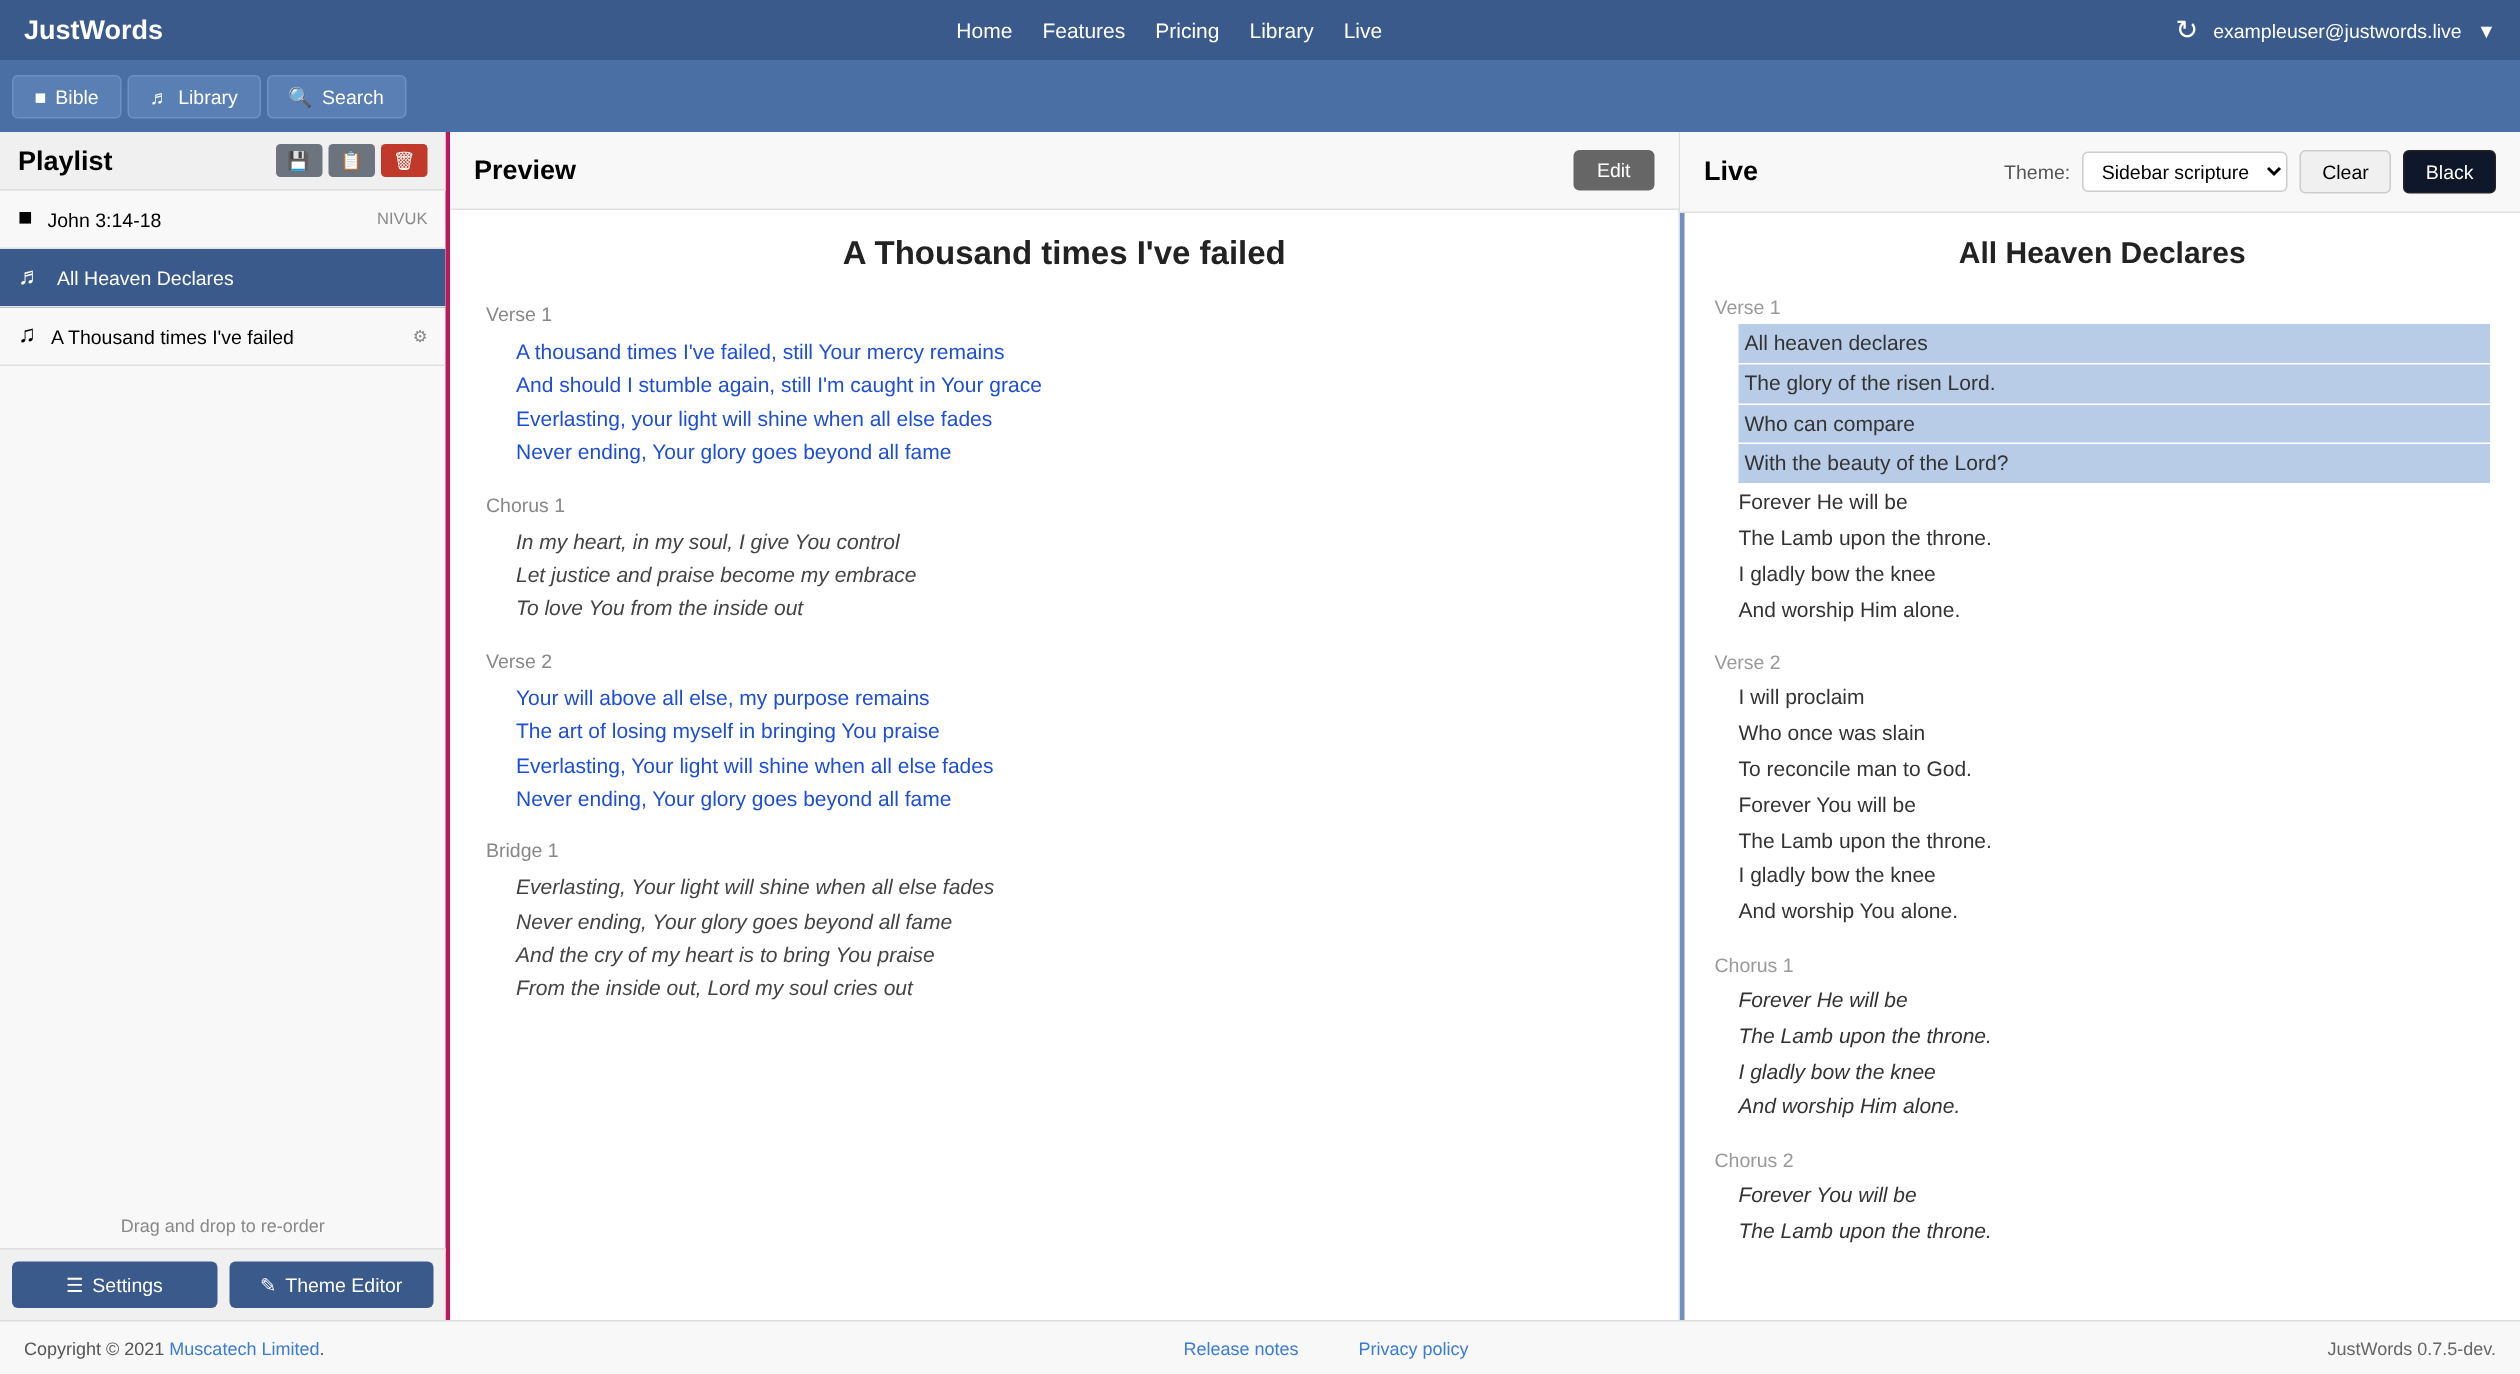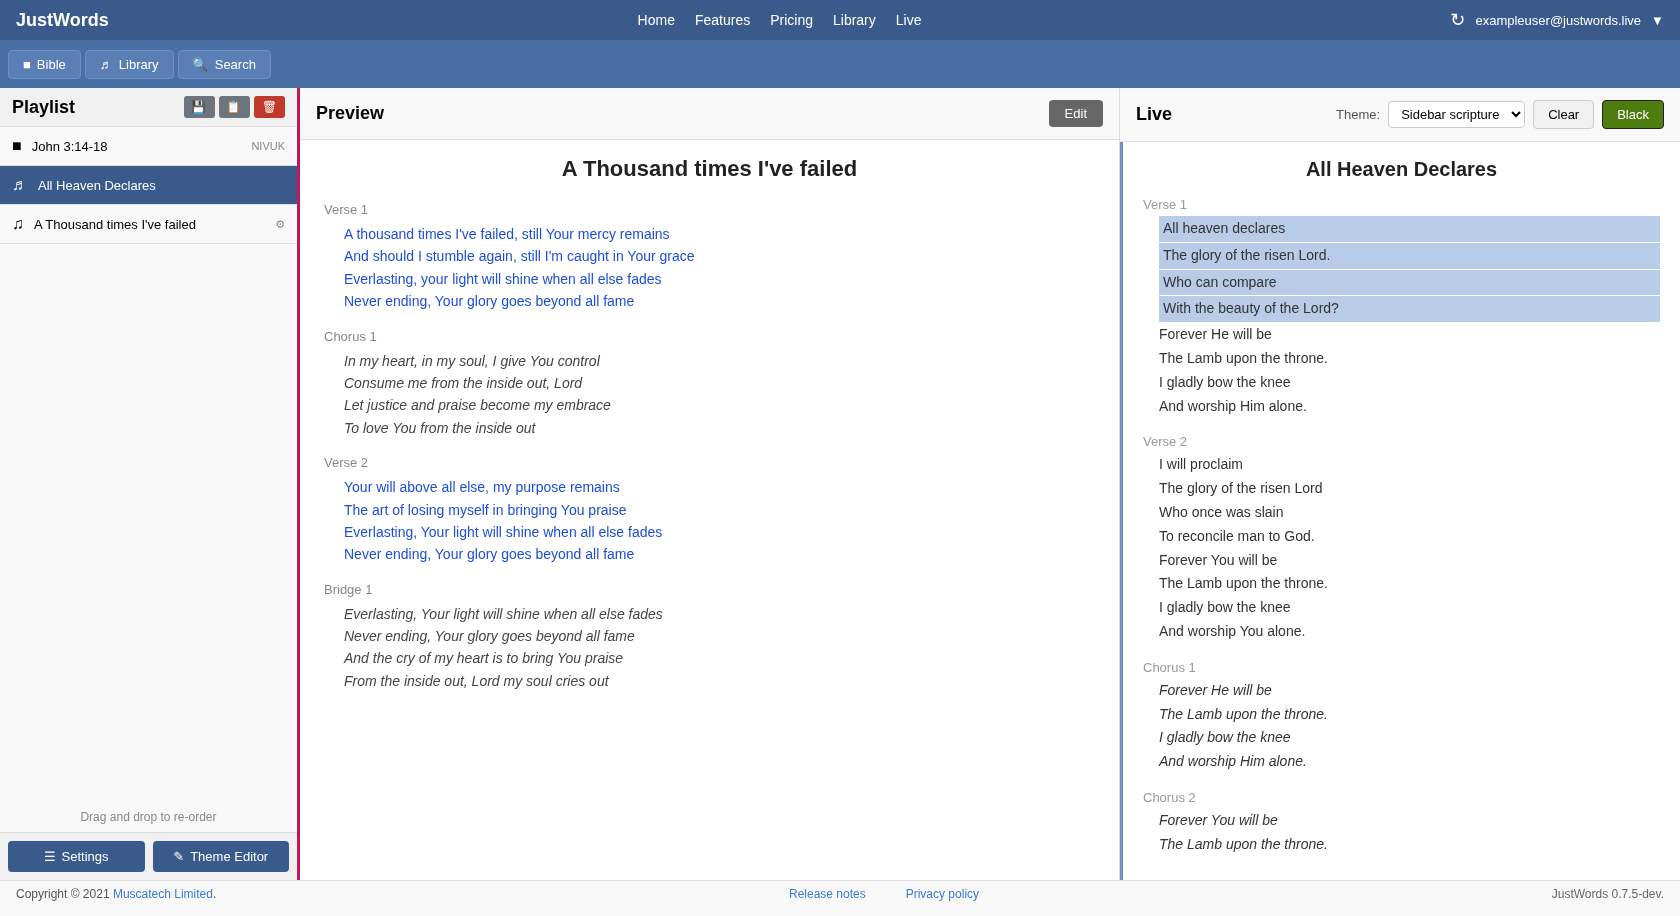--- a/index.html
+++ b/index.html
@@ -194,21 +194,21 @@
     }
     .clear-btn {
       background: #f0f0f0;
       border: 1px solid #ccc;
       padding: 6px 14px;
       border-radius: 4px;
       cursor: pointer;
       font-size: 13px;
     }
     .black-btn {
-      background: #4d7c0f;
+      background: #0f172a;
       color: white;
       border: 1px solid #222;
       padding: 6px 14px;
       border-radius: 4px;
       cursor: pointer;
       font-size: 13px;
     }
 
     .live-content {
       flex: 1;
@@ -236,21 +236,21 @@
       display: block;
       padding: 1px 4px;
       margin: 1px 0;
     }
 
     
     .bottom-bar {
       background: #f8f8f8;
       border-top: 1px solid #ddd;
       display: flex;
-      align-items: flex-start;
+      align-items: center;
       justify-content: center;
       padding: 6px 16px;
       font-size: 12px;
       color: #555;
       gap: 40px;
       flex-shrink: 0;
       height: 36px;
     }
     .bottom-bar a { color: #3a7bd5; text-decoration: none; }
     .version-text { margin-left: auto; color: #666; }
@@ -352,21 +352,20 @@
           <div class="section-label">Verse 1</div>
           <div class="section-lines">
             <p>A thousand times I've failed, still Your mercy remains</p>
             <p>And should I stumble again, still I'm caught in Your grace</p>
             <p>Everlasting, your light will shine when all else fades</p>
             <p>Never ending, Your glory goes beyond all fame</p>
           </div>
           <div class="section-label">Chorus 1</div>
           <div class="section-lines italic">
             <p>In my heart, in my soul, I give You control</p>
-            <p>Consume me from the inside out, Lord</p>
             <p>Let justice and praise become my embrace</p>
             <p>To love You from the inside out</p>
           </div>
           <div class="section-label">Verse 2</div>
           <div class="section-lines">
             <p>Your will above all else, my purpose remains</p>
             <p>The art of losing myself in bringing You praise</p>
             <p>Everlasting, Your light will shine when all else fades</p>
             <p>Never ending, Your glory goes beyond all fame</p>
           </div>
@@ -409,21 +408,20 @@
               <span class="highlighted-line">With the beauty of the Lord?</span>
             </p>
             <p>Forever He will be</p>
             <p>The Lamb upon the throne.</p>
             <p>I gladly bow the knee</p>
             <p>And worship Him alone.</p>
           </div>
           <div class="live-section-label">Verse 2</div>
           <div class="live-lines">
             <p>I will proclaim</p>
-            <p>The glory of the risen Lord</p>
             <p>Who once was slain</p>
             <p>To reconcile man to God.</p>
             <p>Forever You will be</p>
             <p>The Lamb upon the throne.</p>
             <p>I gladly bow the knee</p>
             <p>And worship You alone.</p>
           </div>
           <div class="live-section-label">Chorus 1</div>
           <div class="live-lines italic">
             <p>Forever He will be</p>

